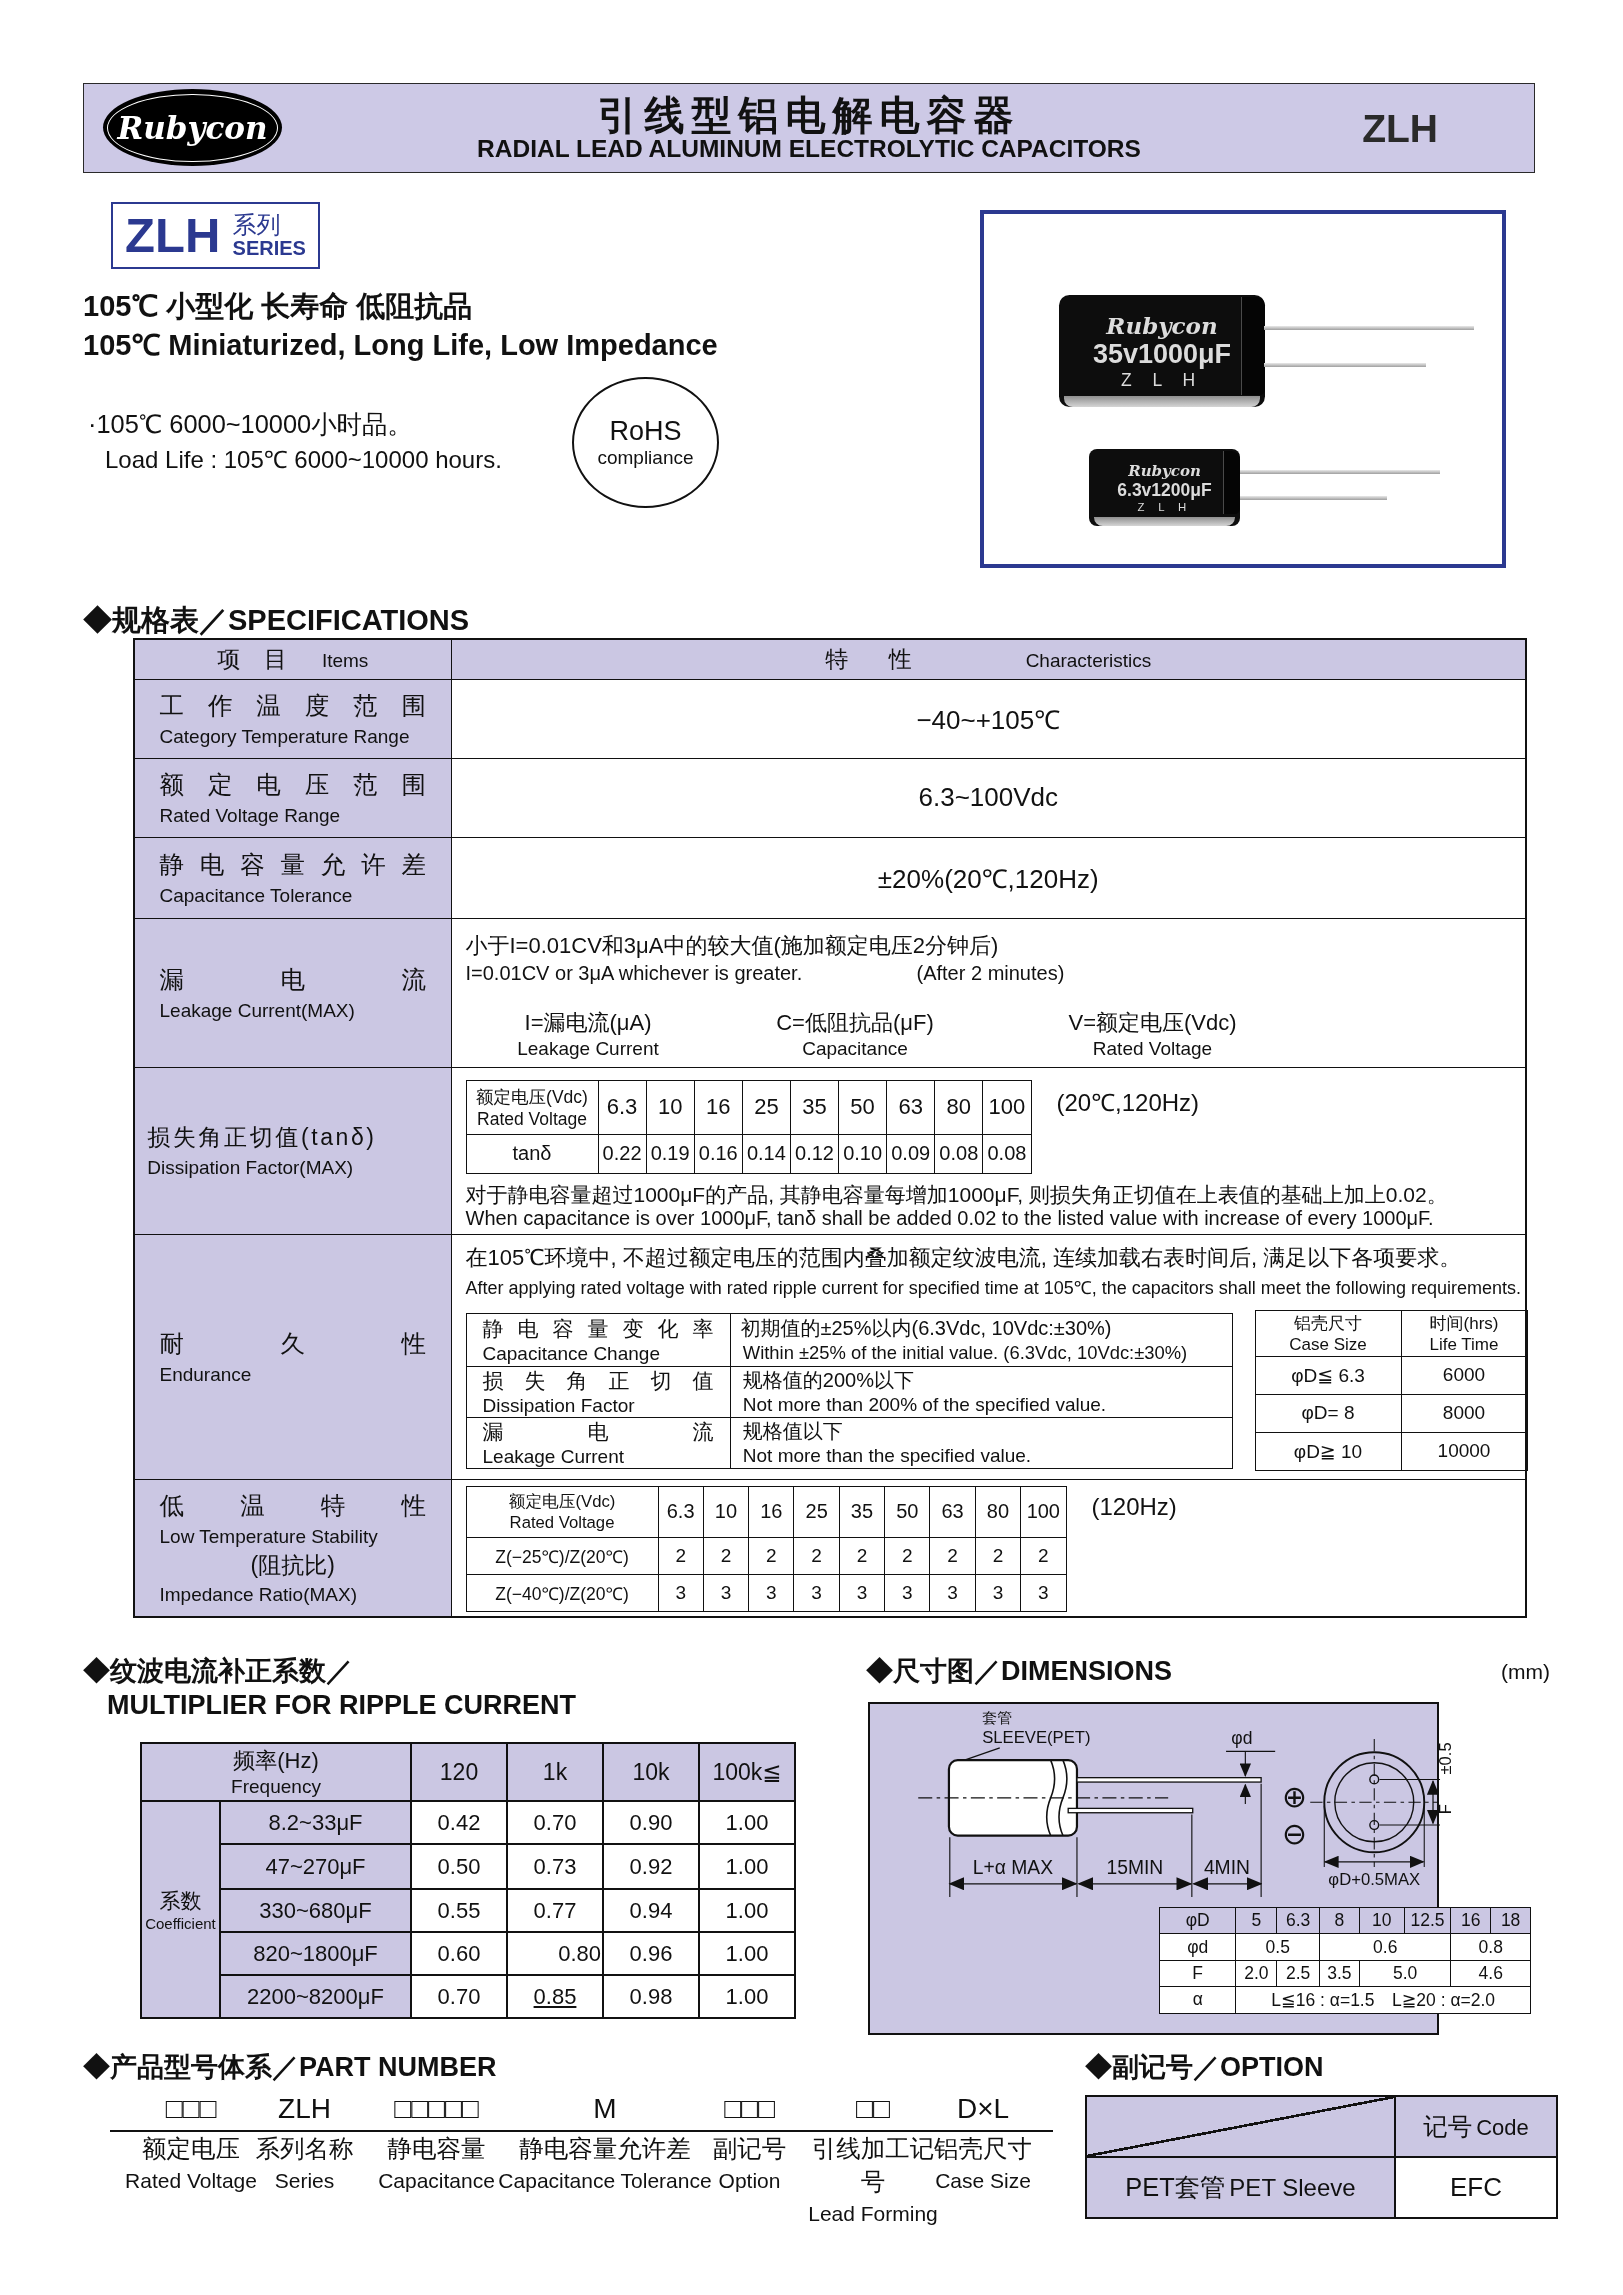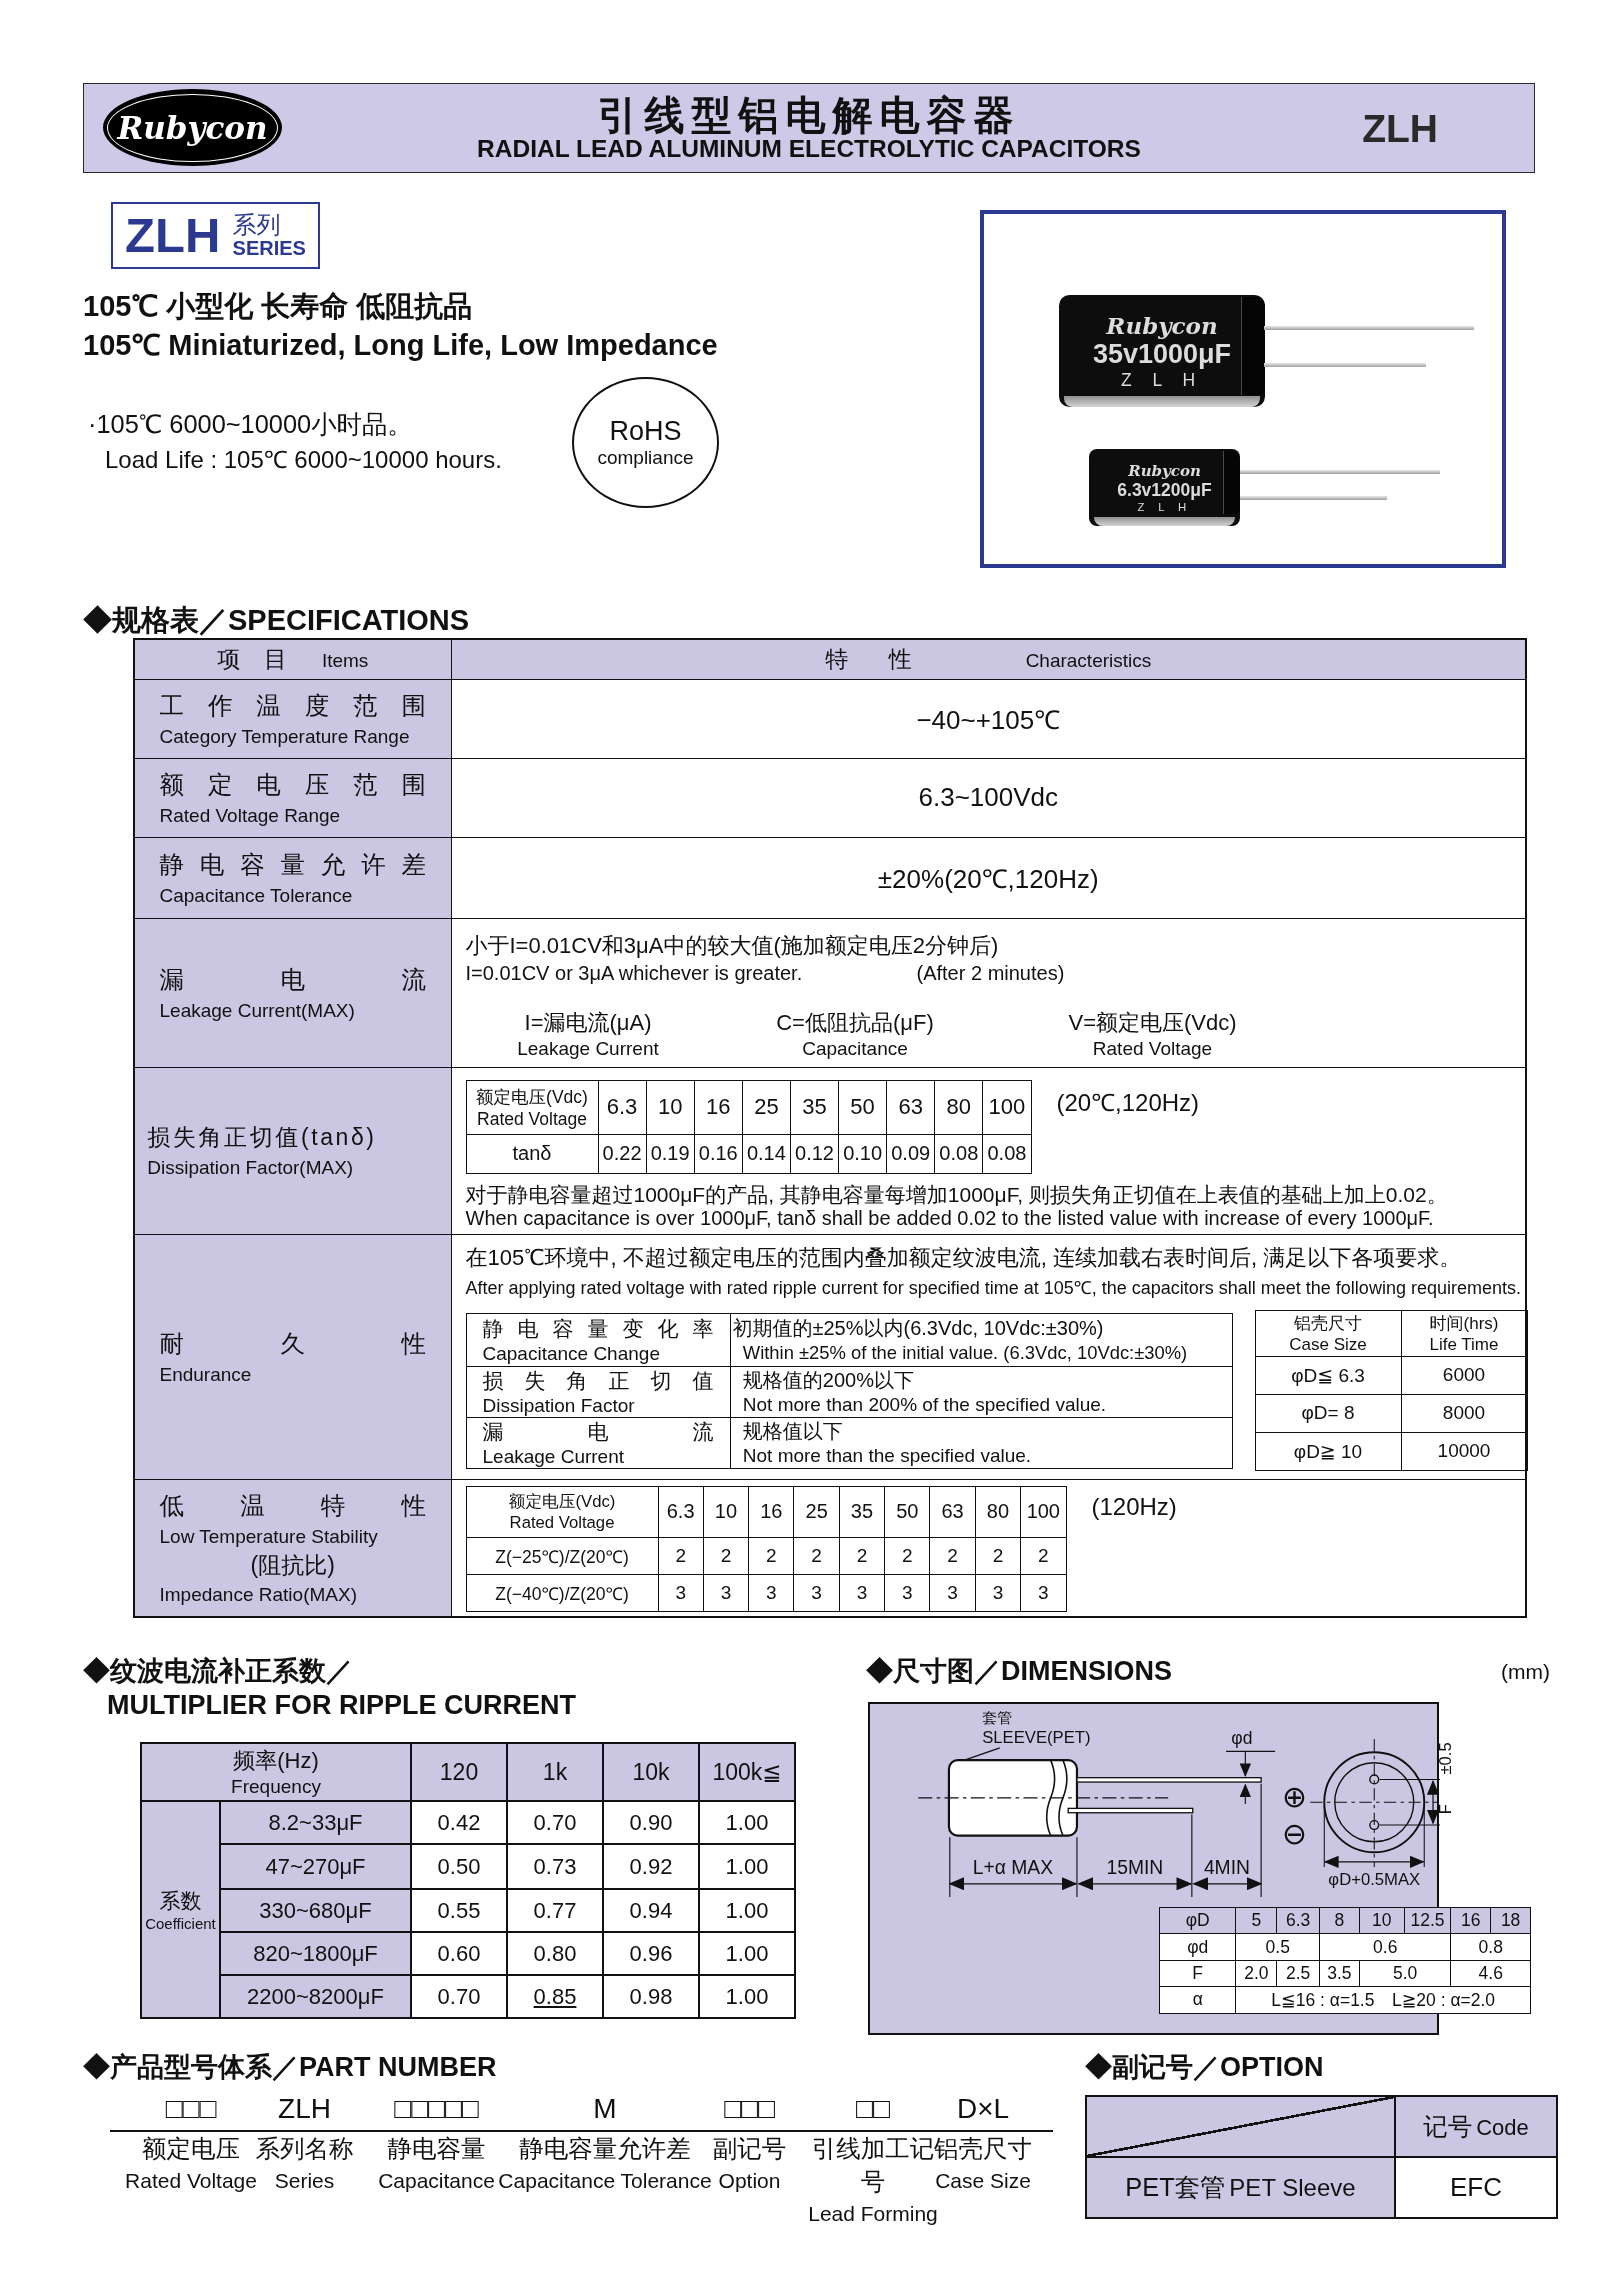--- a/index.html
+++ b/index.html
@@ -253,21 +253,21 @@
           <div class="abs" style="left:14px;top:7px;font-size:22px;">在105℃环境中, 不超过额定电压的范围内叠加额定纹波电流, 连续加载右表时间后, 满足以下各项要求。</div>
           <div class="abs" style="left:14px;top:39px;font-size:18px;">After applying rated voltage with rated ripple current for specified time at 105℃, the capacitors shall meet the following requirements.</div>
           <table class="inner abs" style="left:14px;top:77px;width:767px;">
             <tbody>
                   <tr style="height:53px;">
               <td style="width:263px;text-align:left;">
                 <div style="margin:0 16px;font-size:21px;text-align:justify;text-align-last:justify;">静 电 容 量 变 化 率</div>
                 <div style="margin-left:16px;font-size:19px;">Capacitance Change</div>
               </td>
               <td style="text-align:left;">
-                <div style="margin-left:2px;font-size:20px;">初期值的±25%以内(6.3Vdc, 10Vdc:±30%)</div>
+                <div style="margin-left:10px;font-size:20px;">初期值的±25%以内(6.3Vdc, 10Vdc:±30%)</div>
                 <div style="margin-left:12.3px;font-size:18.4px;">Within ±25% of the initial value. (6.3Vdc, 10Vdc:±30%)</div>
               </td>
             </tr>
             <tr style="height:51px;">
               <td style="text-align:left;">
                 <div style="margin:0 16px;font-size:21px;text-align:justify;text-align-last:justify;">损 失 角 正 切 值</div>
                 <div style="margin-left:16px;font-size:19px;">Dissipation Factor</div>
               </td>
               <td style="text-align:left;">
                 <div style="margin-left:12.3px;font-size:20px;">规格值的200%以下</div>
@@ -418,21 +418,21 @@
     <tr style="height:43px;">
       <th class="lav" style="font-size:22px;">330~680μF</th>
       <td style="font-size:22px;">0.55</td>
       <td style="font-size:22px;">0.77</td>
       <td style="font-size:22px;">0.94</td>
       <td style="font-size:22px;">1.00</td>
     </tr>
     <tr style="height:43px;">
       <th class="lav" style="font-size:22px;">820~1800μF</th>
       <td style="font-size:22px;">0.60</td>
-      <td style="font-size:22px;">0.80</td>
+      <td style="font-size:22px;text-align:right;">0.80</td>
       <td style="font-size:22px;">0.96</td>
       <td style="font-size:22px;">1.00</td>
     </tr>
     <tr style="height:43px;">
       <th class="lav" style="font-size:22px;">2200~8200μF</th>
       <td style="font-size:22px;">0.70</td>
       <td style="font-size:22px;text-decoration:underline;">0.85</td>
       <td style="font-size:22px;">0.98</td>
       <td style="font-size:22px;">1.00</td>
     </tr>

